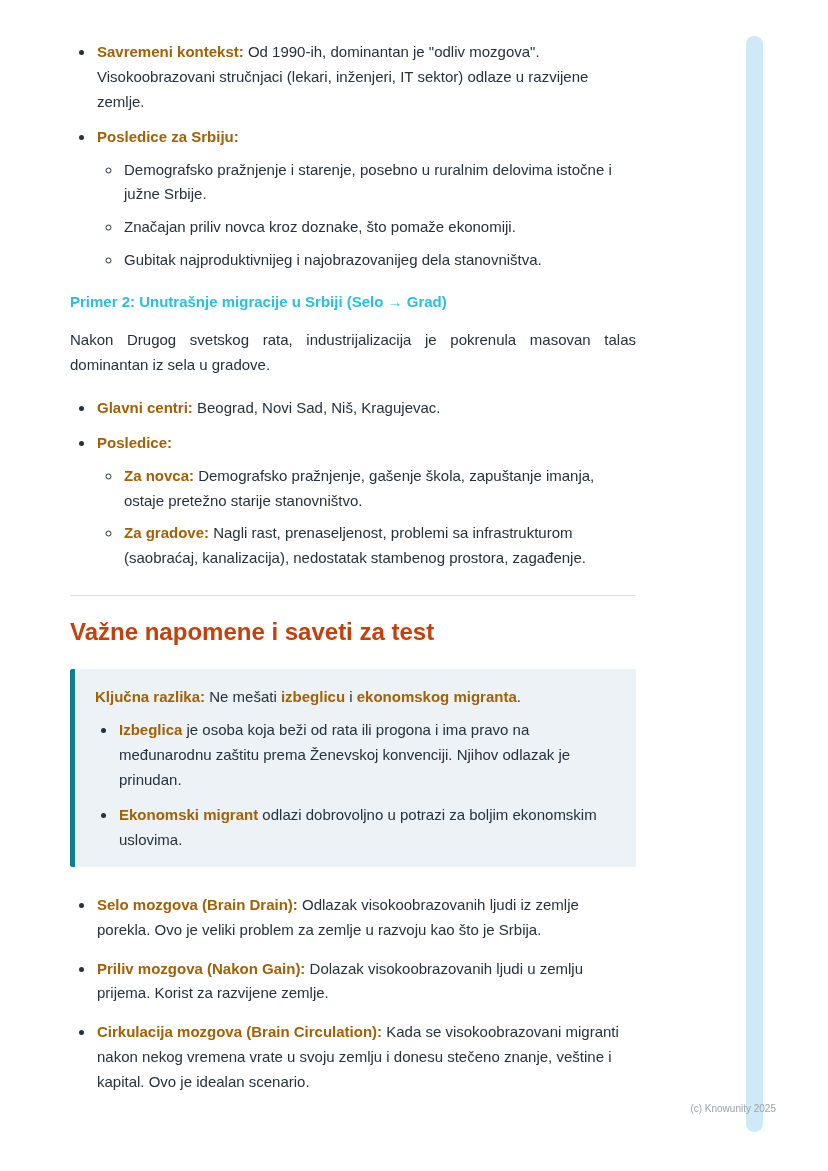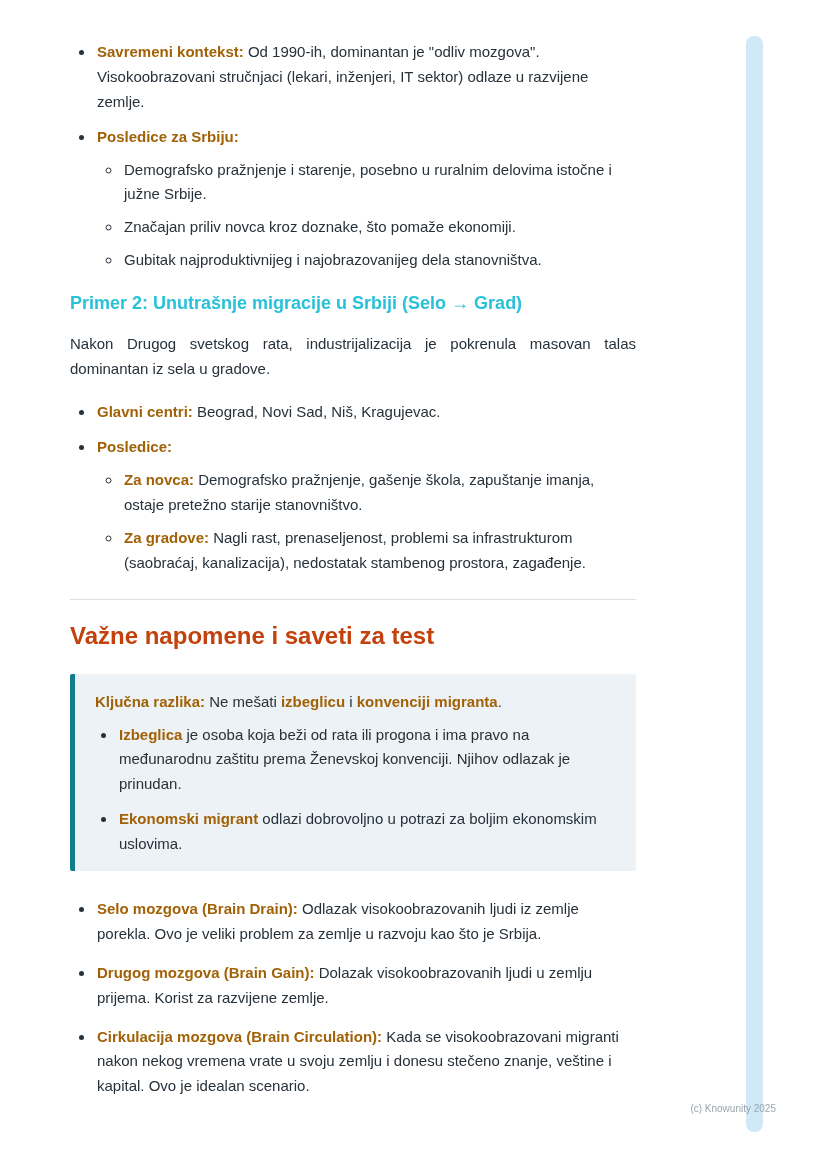--- a/index.html
+++ b/index.html
@@ -29,21 +29,21 @@
     font-size: 15px;
     line-height: 1.66;
   }
   b, strong { font-weight: bold; color: #a16207; }
   ul.l1 { list-style: disc outside; padding-left: 25px; }
   ul.l1 > li { margin-bottom: 10px; padding-left: 2px; }
   ul.l2 { list-style: circle outside; padding-left: 25px; margin-top: 8px; }
   ul.l2 > li { margin-bottom: 8px; padding-left: 2px; }
   h2.section-heading {
     color: #29c1d8;
-    font-size: 18px;
+    font-size: 15px;
     font-weight: bold;
     line-height: 1.4;
     margin: 18px 0 16px 0;
   }
   h1.big-heading {
     color: #c2410c;
     font-size: 24px;
     font-weight: bold;
     line-height: 1.3;
     margin: 20px 0 0 0;
@@ -119,38 +119,38 @@
       </ul>
     </li>
   </ul>
 
   <hr class="divider">
 
   <h1 class="big-heading">Važne napomene i saveti za test</h1>
 
   <div class="callout">
     <p class="callout-title">
-      <strong>Ključna razlika:</strong><span> Ne mešati </span><strong>izbeglicu</strong><span> i </span><strong>konvenciji migranta</strong><span>.</span>
+      <strong>Ključna razlika:</strong><span> Ne mešati </span><strong>izbeglicu</strong><span> i </span><strong>ekonomskog migranta</strong><span>.</span>
     </p>
     <ul>
       <li>
         <strong>Izbeglica</strong><span> je osoba koja beži od rata ili progona i ima pravo na međunarodnu zaštitu prema Ženevskoj konvenciji. Njihov odlazak je prinudan.</span>
       </li>
       <li>
         <strong>Ekonomski migrant</strong><span> odlazi dobrovoljno u potrazi za boljim ekonomskim uslovima.</span>
       </li>
     </ul>
   </div>
 
   <ul class="l1 terms">
     <li>
       <strong>Selo mozgova (Brain Drain):</strong><span> Odlazak visokoobrazovanih ljudi iz zemlje porekla. Ovo je veliki problem za zemlje u razvoju kao što je Srbija.</span>
     </li>
     <li>
-      <strong>Drugog mozgova (Brain Gain):</strong><span> Dolazak visokoobrazovanih ljudi u zemlju prijema. Korist za razvijene zemlje.</span>
+      <strong>Priliv mozgova (Nakon Gain):</strong><span> Dolazak visokoobrazovanih ljudi u zemlju prijema. Korist za razvijene zemlje.</span>
     </li>
     <li>
       <strong>Cirkulacija mozgova (Brain Circulation):</strong><span> Kada se visokoobrazovani migranti nakon nekog vremena vrate u svoju zemlju i donesu stečeno znanje, veštine i kapital. Ovo je idealan scenario.</span>
     </li>
   </ul>
 
 </div>
 
 <div class="copyright">(c) Knowunity 2025</div>
 

